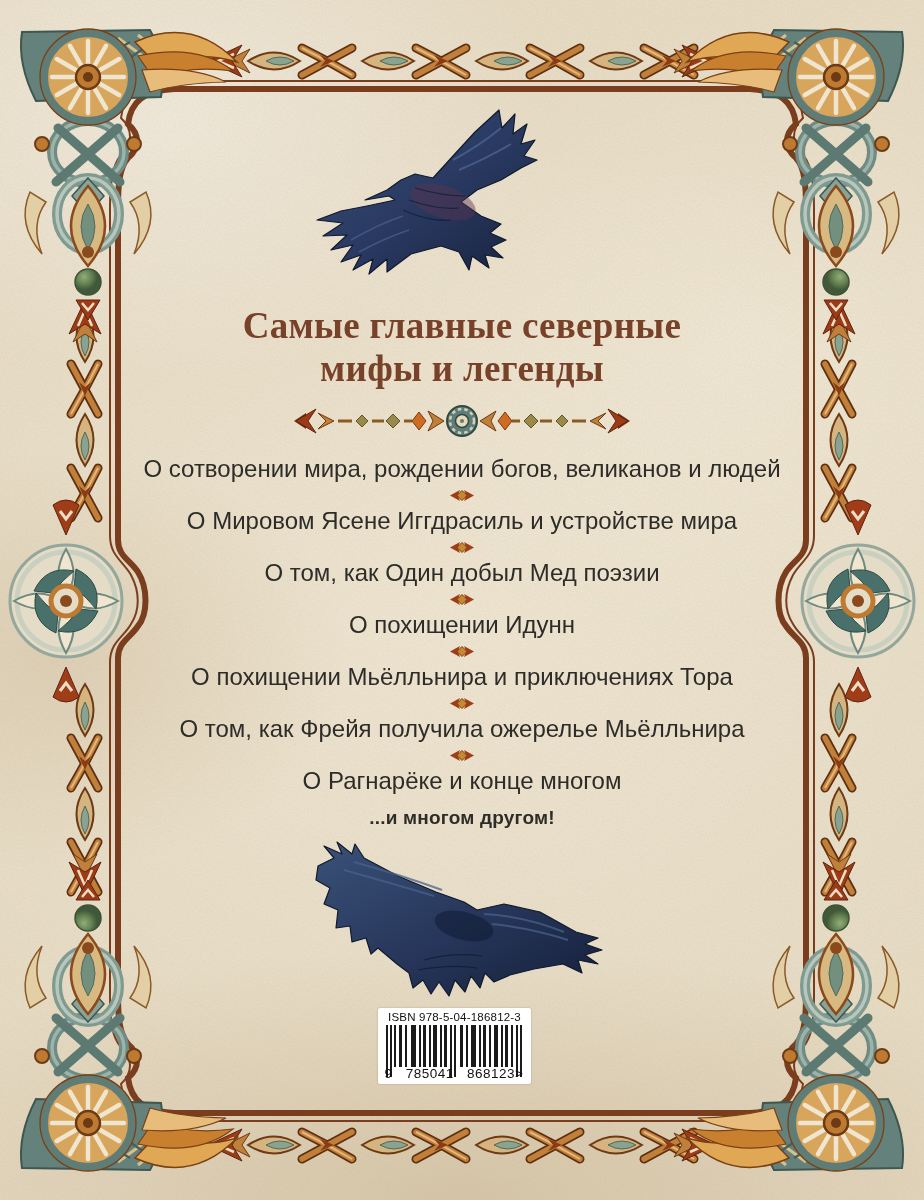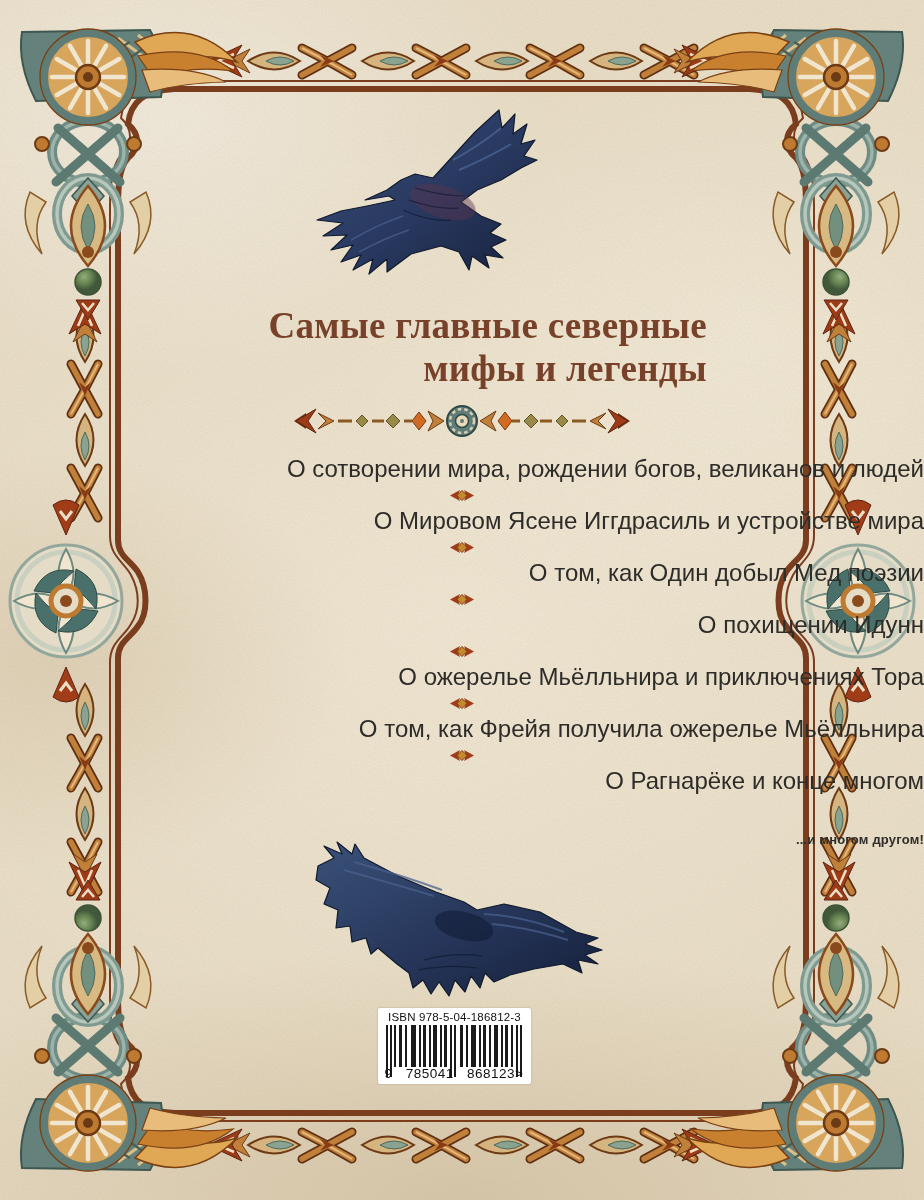--- a/index.html
+++ b/index.html
@@ -13,31 +13,31 @@
       radial-gradient(ellipse 900px 340px at 50% 100%,rgba(168,138,92,.28), transparent 75%),
       radial-gradient(ellipse 820px 640px at 50% 52%, rgba(255,250,238,.35), transparent 78%);
     font-family:"Liberation Sans", sans-serif;
   }
   .noise{position:absolute;inset:0;pointer-events:none;}
   .ornament{position:absolute;inset:0;pointer-events:none;}
   .raven{position:absolute;pointer-events:none;}
   .raven.top{left:303px;top:104px;}
   .raven.bottom{left:314px;top:840px;}
 
-  .content{position:absolute;inset:0;text-align:right;color:#2d2c29;padding-left:40px;}
+  .content{position:absolute;inset:0;text-align:center;color:#2d2c29;padding-left:40px;}
   .title{
     position:absolute;top:304px;left:0;right:0;margin:0 auto;max-width:490px;
     font-family:"Liberation Serif", serif;font-weight:700;font-size:37px;line-height:1.17;
     color:#78412a;letter-spacing:.3px;
   }
   .divider{position:absolute;top:401px;left:50%;transform:translateX(-50%);}
   .list{position:absolute;top:456px;left:0;right:0;}
   .item{height:26px;line-height:26px;font-size:24px;white-space:nowrap;}
   .sep{height:26px;display:flex;align-items:center;justify-content:center;}
-  .closing{margin-top:33px;font-weight:700;font-size:13px;letter-spacing:.2px;}
+  .closing{margin-top:11px;font-weight:700;font-size:19px;letter-spacing:.2px;}
 
   .barcode{
     position:absolute;left:378px;top:1008px;width:153px;height:76px;background:#ffffff;
     border-radius:2px;display:flex;flex-direction:column;align-items:center;
     padding:3px 0 2px;box-sizing:border-box;box-shadow:0 0 2px rgba(90,70,40,.35);
   }
   .isbn{font-size:11.5px;line-height:13px;color:#111;letter-spacing:.2px;white-space:nowrap;}
   .bars{margin-top:1px;}
   .digits{width:140px;display:flex;justify-content:flex-start;font-size:13.5px;line-height:13px;color:#111;margin-top:-11px;}
   .digits .grp{background:transparent;word-spacing:9px;letter-spacing:.5px;}
@@ -294,21 +294,21 @@
           </svg>
         </div>
       <div class="item">О похищении Идунн</div>
       <div class="sep">
           <svg width="26" height="13" viewBox="0 0 26 13">
             <path d="M1,6.5 L11,1 Q8,6.5 11,12 Z" fill="#a03c18"></path>
             <path d="M25,6.5 L15,1 Q18,6.5 15,12 Z" fill="#a03c18"></path>
             <path d="M13,1.5 L18,6.5 L13,11.5 L8,6.5 Z" fill="#c58a2e" stroke="#7a3a12" stroke-width="1"></path>
           </svg>
         </div>
-      <div class="item">О ожерелье Мьёлльнира и приключениях Тора</div>
+      <div class="item">О похищении Мьёлльнира и приключениях Тора</div>
       <div class="sep">
           <svg width="26" height="13" viewBox="0 0 26 13">
             <path d="M1,6.5 L11,1 Q8,6.5 11,12 Z" fill="#a03c18"></path>
             <path d="M25,6.5 L15,1 Q18,6.5 15,12 Z" fill="#a03c18"></path>
             <path d="M13,1.5 L18,6.5 L13,11.5 L8,6.5 Z" fill="#c58a2e" stroke="#7a3a12" stroke-width="1"></path>
           </svg>
         </div>
       <div class="item">О том, как Фрейя получила ожерелье Мьёлльнира</div>
       <div class="sep">
           <svg width="26" height="13" viewBox="0 0 26 13">

